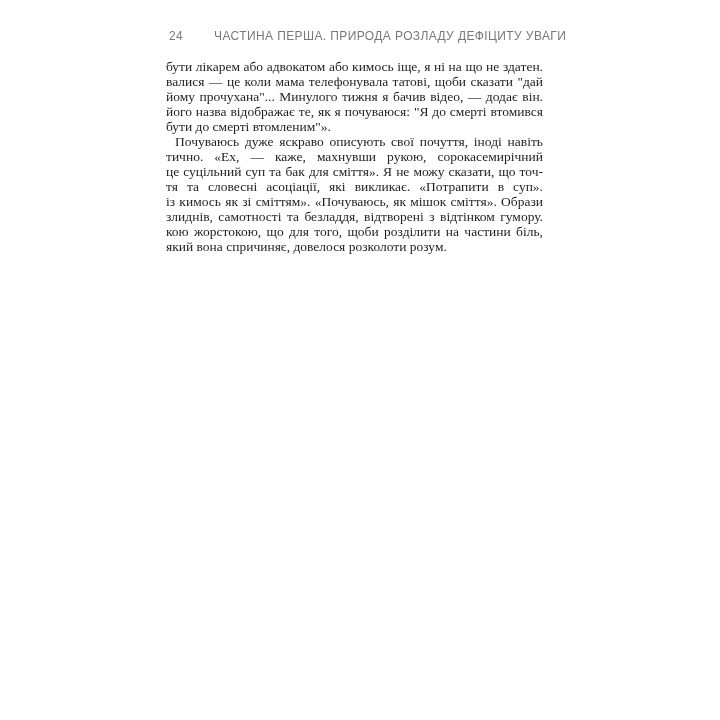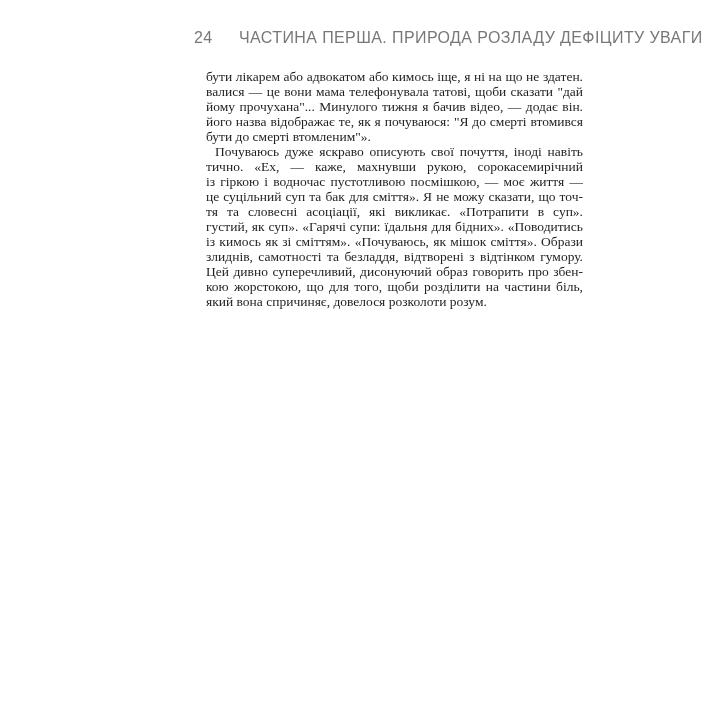--- a/index.html
+++ b/index.html
@@ -11,48 +11,47 @@
     position: relative;
     width: 720px;
     height: 720px;
     background: #ffffff;
     overflow: hidden;
     font-family: "Liberation Serif", "DejaVu Serif", serif;
   }
   .header {
     position: absolute;
     top: 29px;
-    left: 194px;
+    left: 169px;
     width: 400px;
     height: 14px;
     font-family: "Liberation Sans", "DejaVu Sans", sans-serif;
-    font-size: 16px;
+    font-size: 12px;
     font-weight: 400;
     letter-spacing: 0.4px;
     color: #787878;
     white-space: nowrap;
   }
   .pagenum {
     position: absolute;
     left: 0;
     top: 0;
   }
   .running {
     position: absolute;
     left: 45px;
     top: 0;
     text-transform: uppercase;
   }
   .textblock {
     position: absolute;
     left: 166px;
-    top: 69px;
+    top: 59px;
     width: 377px;
     color: #1f1f1f;
-    margin-left: 40px;
   }
   .line {
     font-family: "Liberation Serif", "DejaVu Serif", serif;
     font-size: 13.5px;
     line-height: 15px;
     height: 15px;
     text-align: justify;
     text-align-last: justify;
     white-space: normal;
     overflow: hidden;
@@ -67,29 +66,26 @@
 </head>
 <body>
 
 <div class="page">
   <div class="header">
     <span class="pagenum">24</span>
     <span class="running">ЧАСТИНА ПЕРША. ПРИРОДА РОЗЛАДУ ДЕФІЦИТУ УВАГИ</span>
   </div>
   <div class="textblock" id="textblock">
       <div class="line">бути лікарем або адвокатом або кимось іще, я ні на що не здатен.</div>
-      <div class="line">валися — це вони мама телефонувала татові, щоби сказати "дай</div>
+      <div class="line">валися — це коли мама телефонувала татові, щоби сказати "дай</div>
       <div class="line">йому прочухана"... Минулого тижня я бачив відео, — додає він. —</div>
       <div class="line">його назва відображає те, як я почуваюся: "Я до смерті втомився</div>
       <div class="line last">бути до смерті втомленим"».</div>
       <div class="line indent">Почуваюсь дуже яскраво описують свої почуття, іноді навіть пое-</div>
       <div class="line">тично. «Ех, — каже, махнувши рукою, сорокасемирічний чоловік</div>
-      <div class="line">із гіркою і водночас пустотливою посмішкою, — моє життя —</div>
       <div class="line">це суцільний суп та бак для сміття». Я не можу сказати, що точ-</div>
       <div class="line">тя та словесні асоціації, які викликає. «Потрапити в суп». «Туман</div>
-      <div class="line">густий, як суп». «Гарячі супи: їдальня для бідних». «Поводитись</div>
       <div class="line">із кимось як зі сміттям». «Почуваюсь, як мішок сміття». Образи</div>
       <div class="line">злиднів, самотності та безладдя, відтворені з відтінком гумору.</div>
-      <div class="line">Цей дивно суперечливий, дисонуючий образ говорить про збен-</div>
       <div class="line">кою жорстокою, що для того, щоби розділити на частини біль,</div>
       <div class="line last">який вона спричиняє, довелося розколоти розум.</div>
     </div>
 </div>
 
 </body></html>

